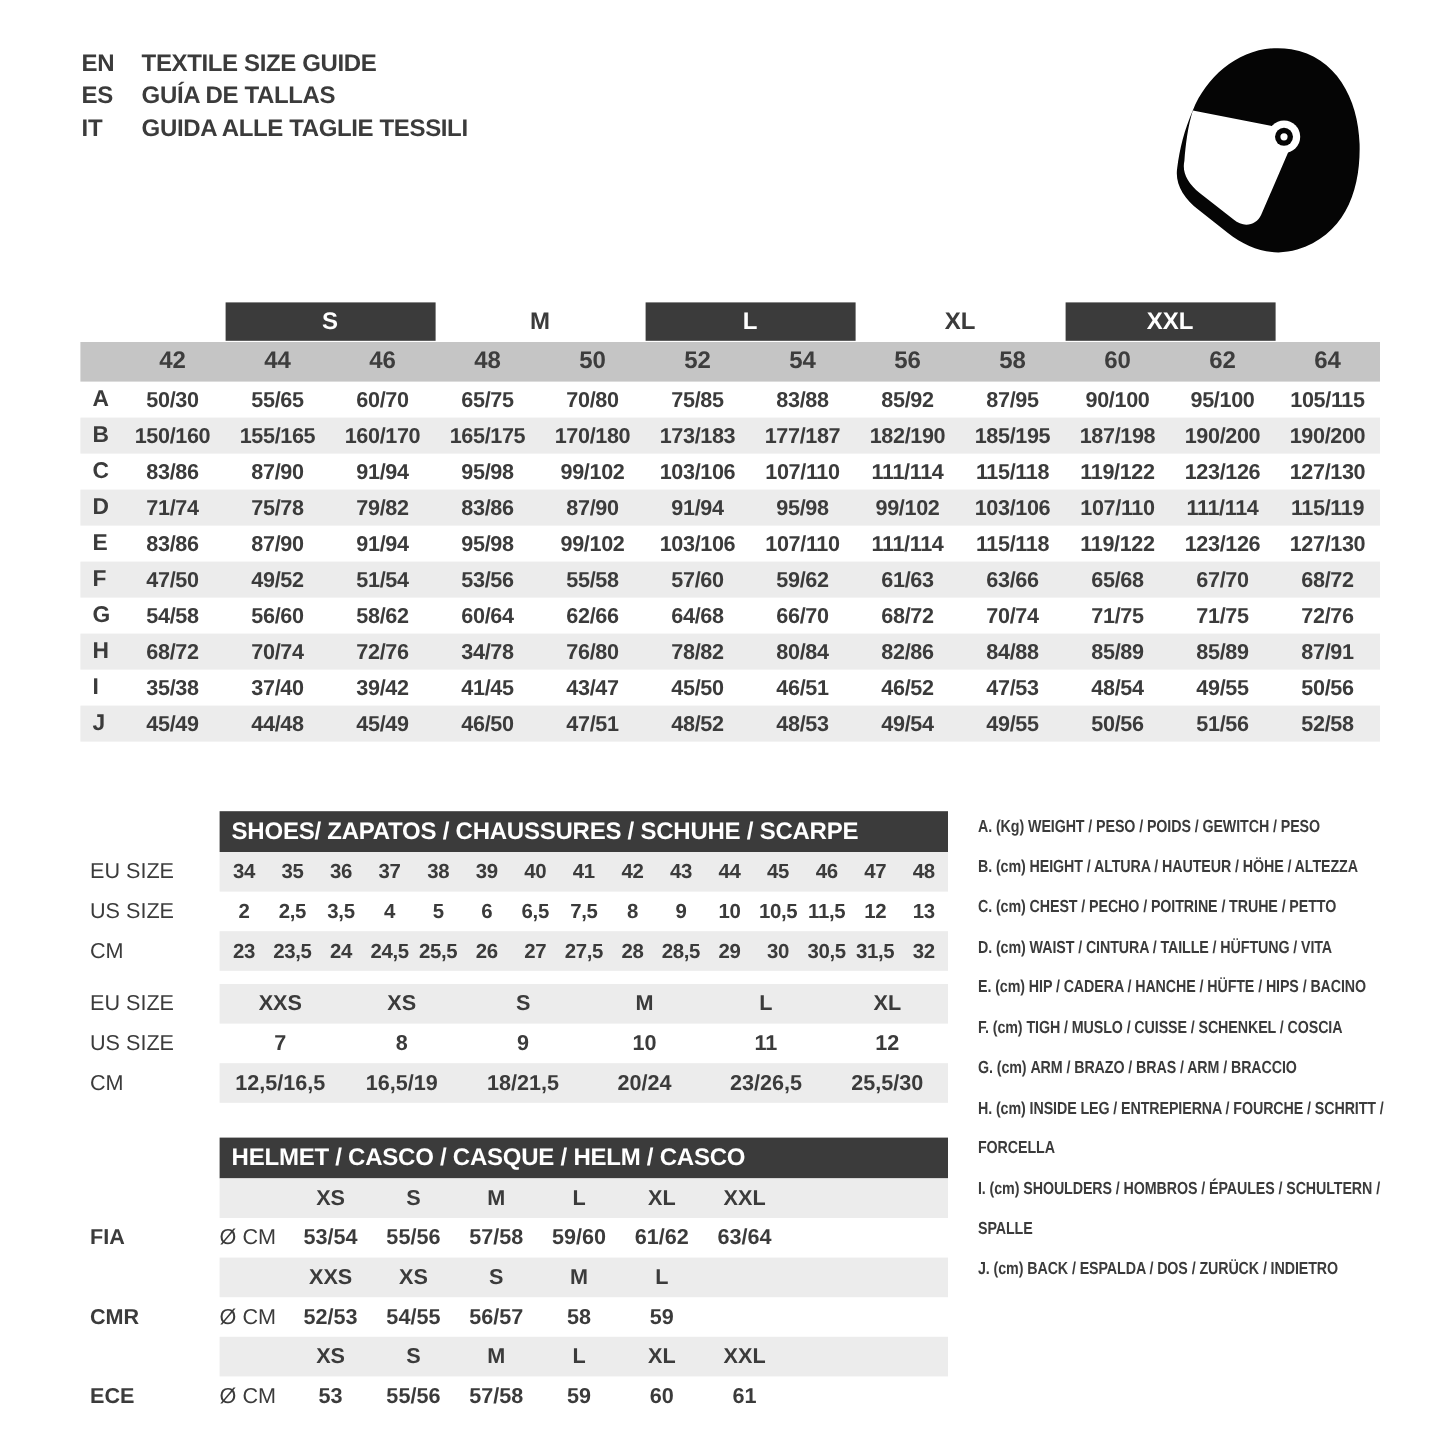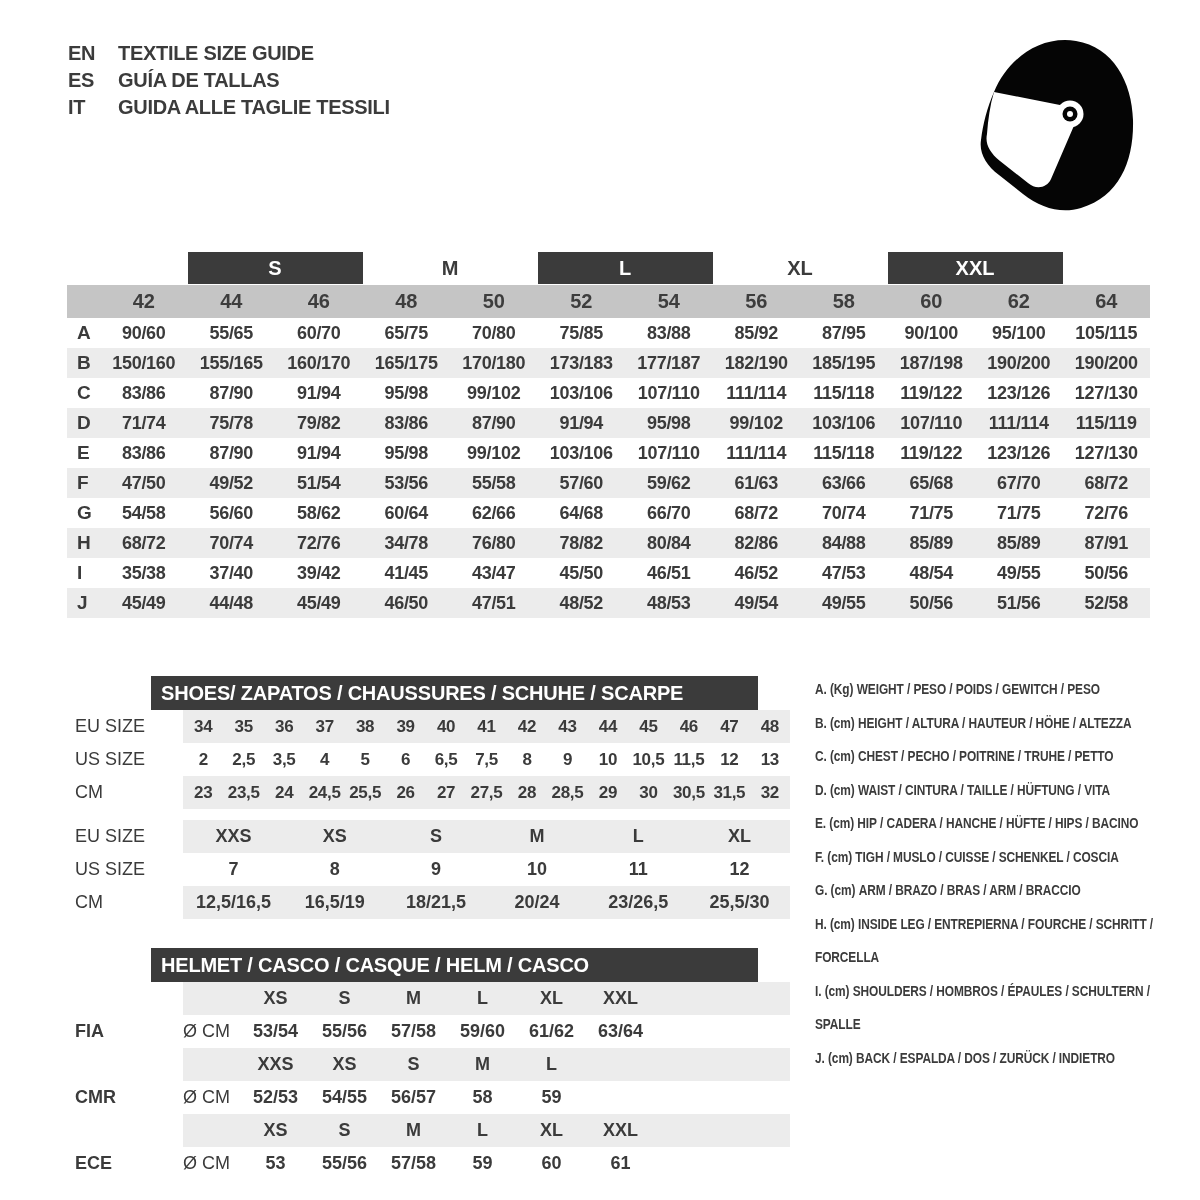--- a/index.html
+++ b/index.html
@@ -26,21 +26,21 @@
   .mt-row{display:flex;height:30px;}
   .mt-rows .mt-row:nth-of-type(even){background:#ececec;}
   .mt-letter{width:33px;padding-left:10px;box-sizing:border-box;line-height:30px;font-size:19px;font-weight:700;}
   .mt-cell{flex:1;text-align:center;line-height:30px;font-size:18px;font-weight:600;letter-spacing:-0.3px;}
 
   
   .block{position:absolute;left:67px;width:723px;}
   .block.shoes{top:676px;}
   .block.gloves{top:820px;}
   .block.helm{top:948px;}
-  .bar{margin-left:84px;width:607px;height:34px;background:#3b3b3b;color:#fff;
+  .bar{margin-left:116px;width:607px;height:34px;background:#3b3b3b;color:#fff;
        font-size:20px;font-weight:700;line-height:34px;padding-left:10px;box-sizing:border-box;
        letter-spacing:-0.2px;white-space:nowrap;}
   .brow{display:flex;height:33px;}
   .brow-label{width:116px;padding-left:8px;box-sizing:border-box;line-height:33px;font-size:18px;font-weight:400;}
   .brow-band{width:607px;display:flex;}
   .brow:nth-of-type(odd) .brow-band{background:#ececec;}
   .bcell{flex:1;text-align:center;line-height:33px;font-size:17px;font-weight:600;letter-spacing:-0.3px;}
   .gcell{flex:1;text-align:center;line-height:33px;font-size:18px;font-weight:600;}
 
   
@@ -126,21 +126,21 @@
         <div class="mt-bcell">60</div>
 
         <div class="mt-bcell">62</div>
 
         <div class="mt-bcell">64</div>
       </div>
     <div class="mt-rows">
 
         <div class="mt-row">
           <div class="mt-letter">A</div>
-          <div class="mt-cell">90/60</div>
+          <div class="mt-cell">50/30</div>
           <div class="mt-cell">55/65</div>
           <div class="mt-cell">60/70</div>
           <div class="mt-cell">65/75</div>
           <div class="mt-cell">70/80</div>
           <div class="mt-cell">75/85</div>
           <div class="mt-cell">83/88</div>
           <div class="mt-cell">85/92</div>
           <div class="mt-cell">87/95</div>
           <div class="mt-cell">90/100</div>
           <div class="mt-cell">95/100</div>

